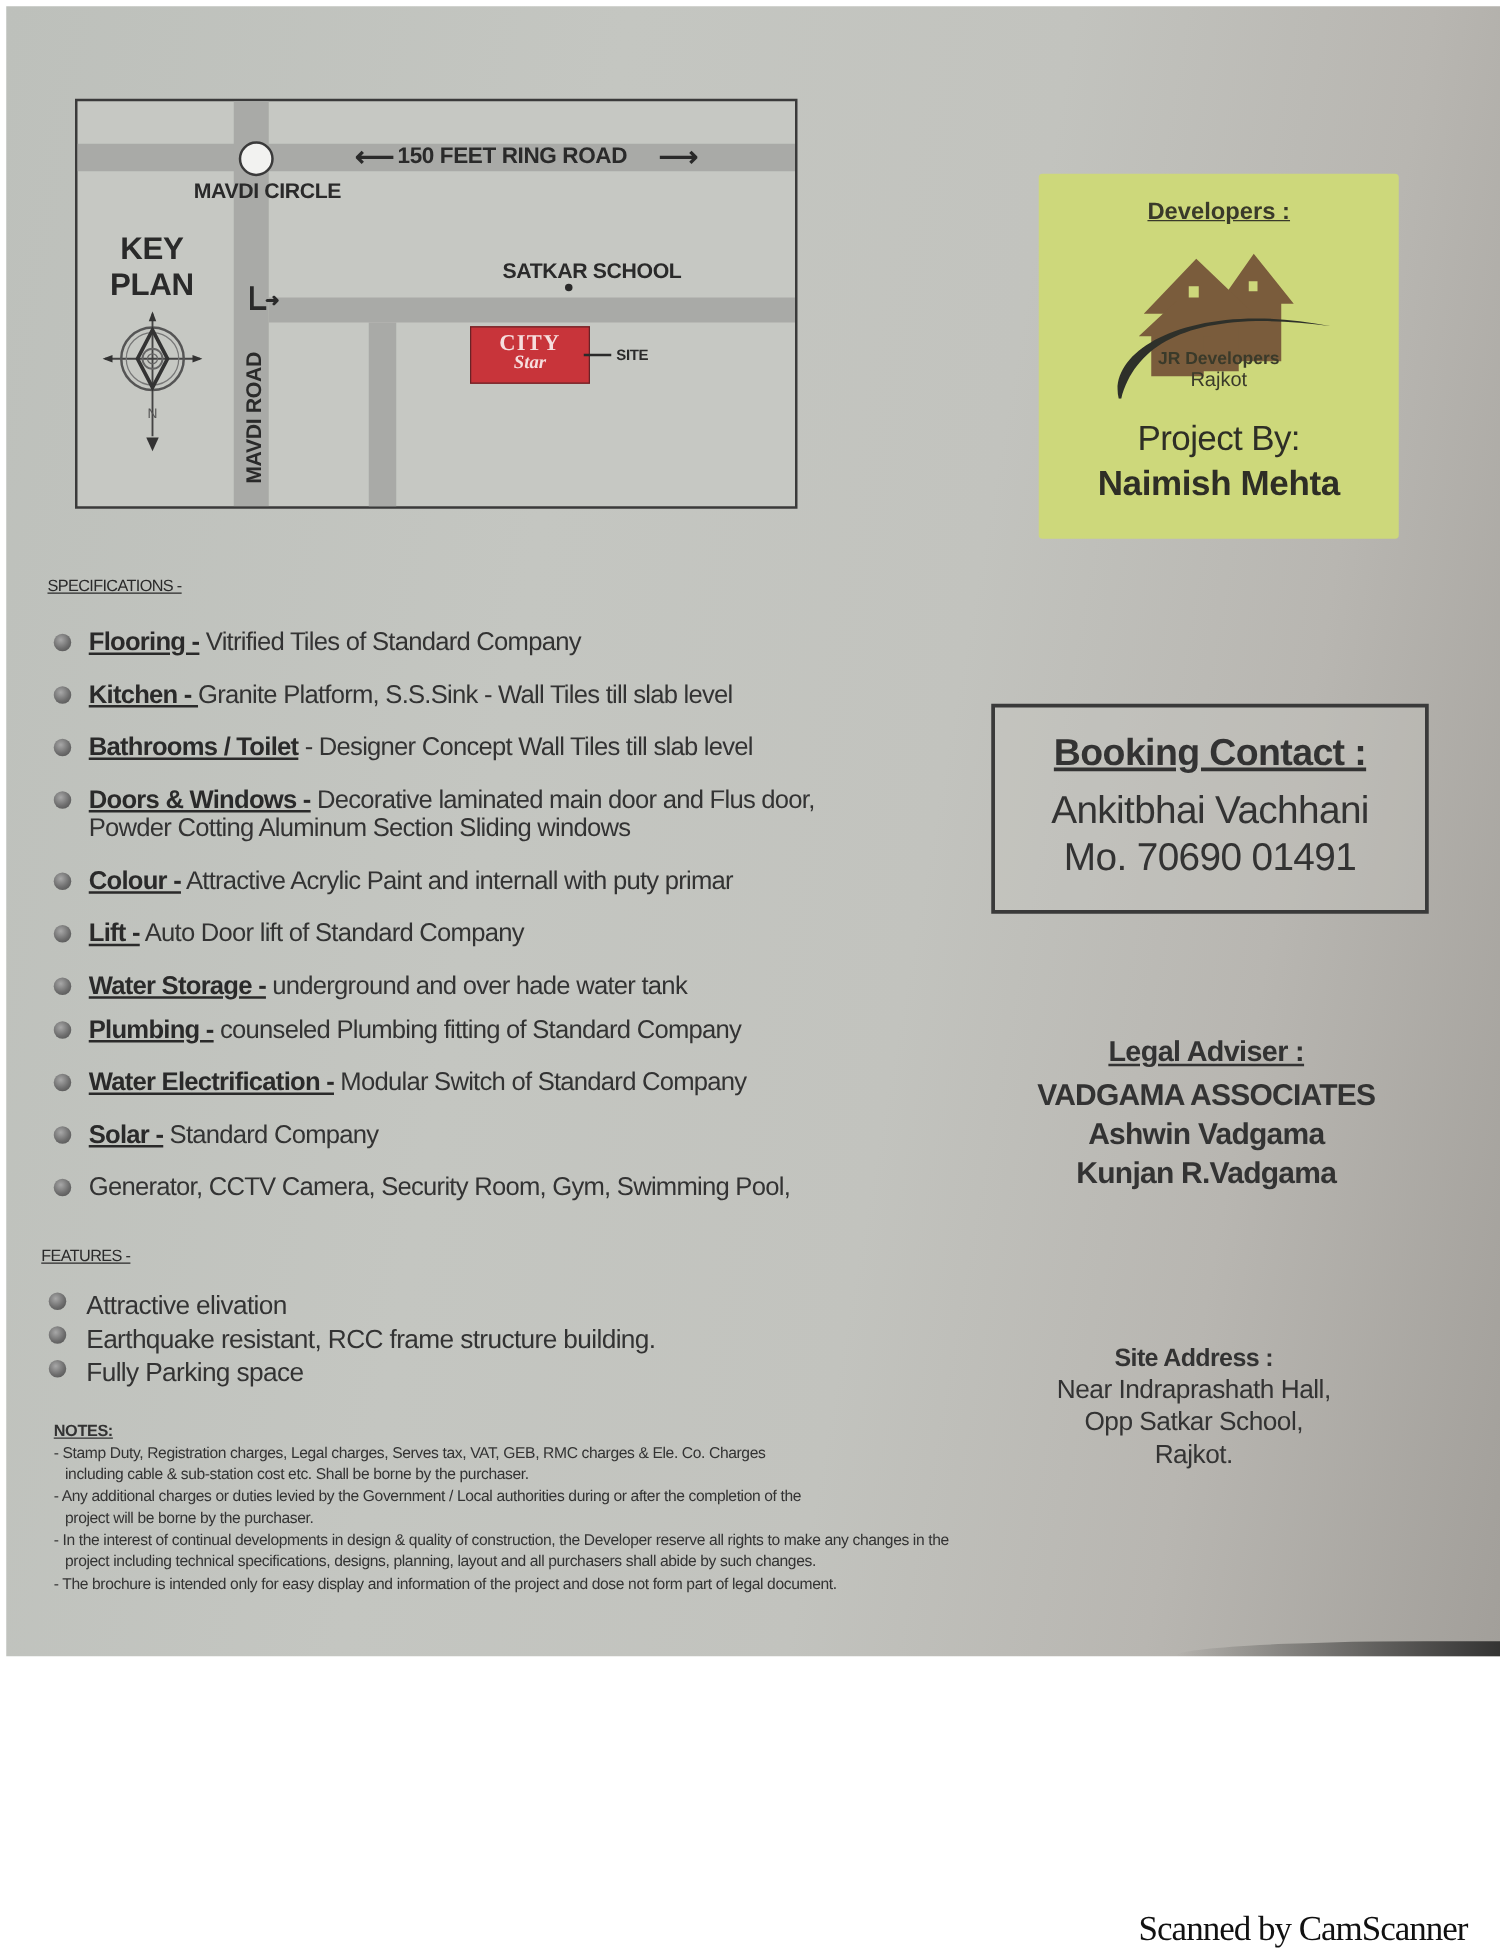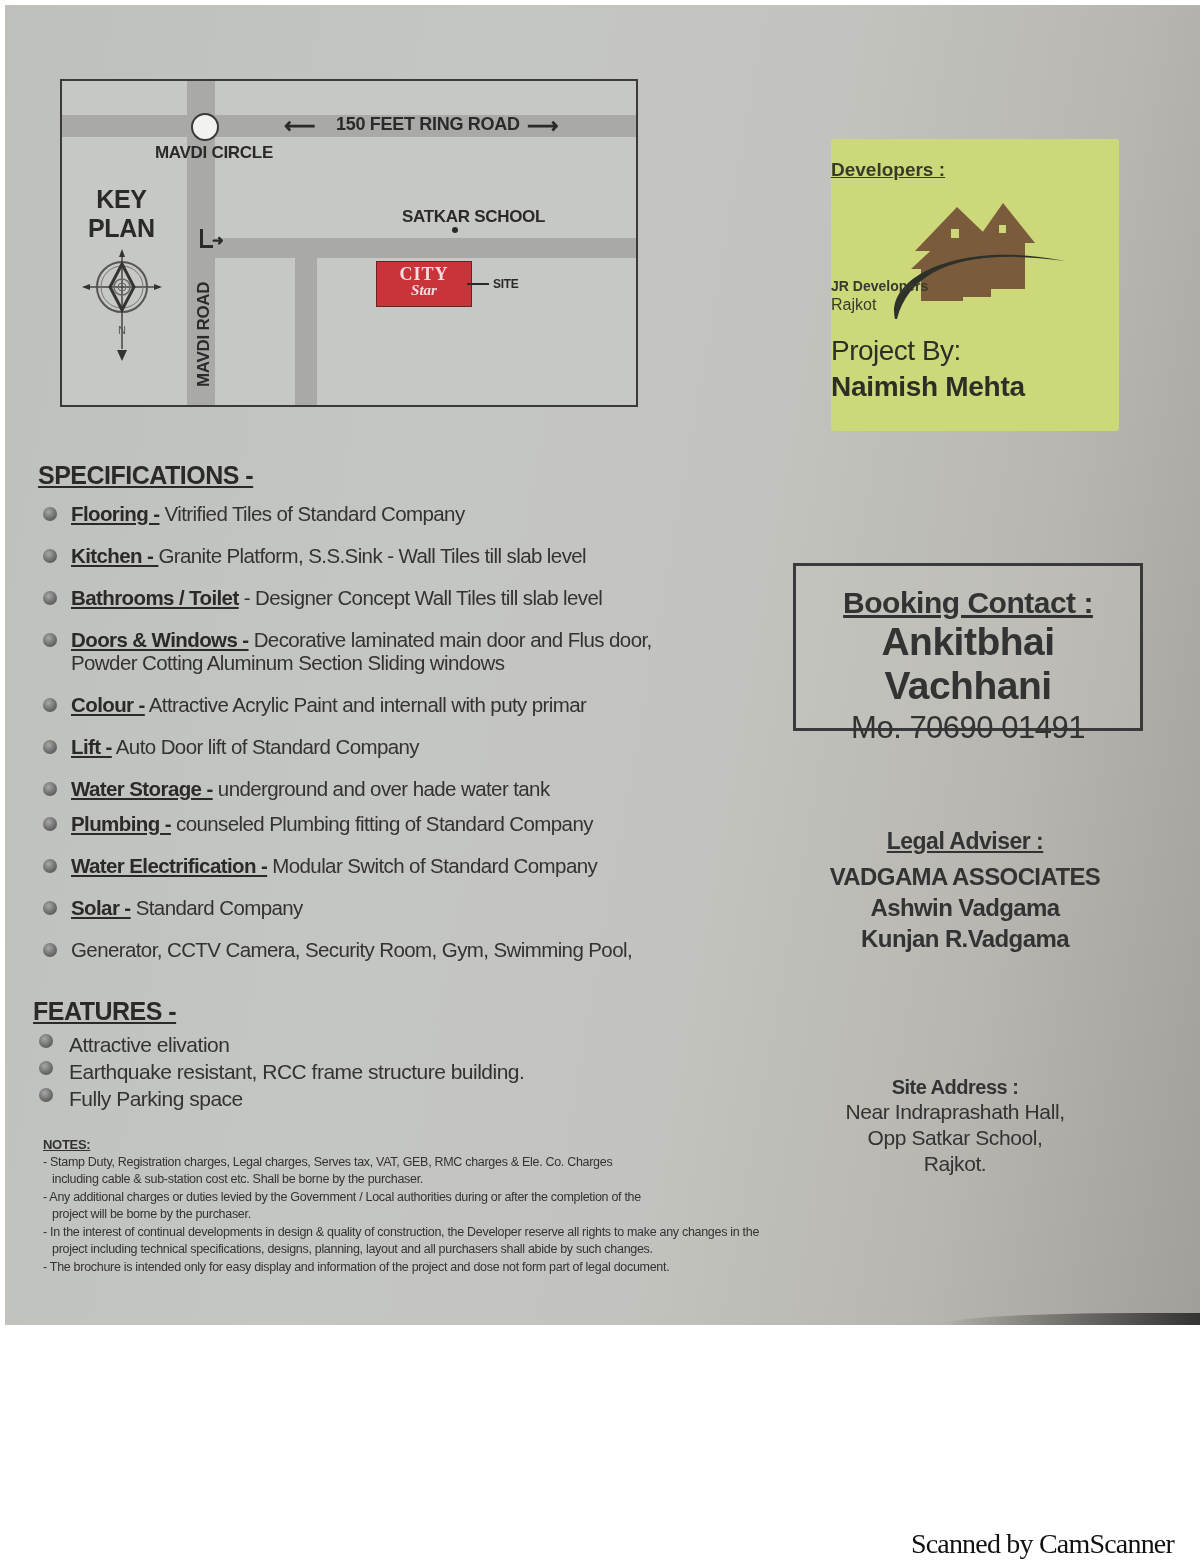--- a/index.html
+++ b/index.html
@@ -24,71 +24,71 @@
   .road { position: absolute; background: #a9aaa7; }
   .r-ring { left: 0; top: 34px; width: 100%; height: 22px; }
   .r-mavdi { left: 125px; top: 0; width: 28px; height: 100%; }
   .r-side { left: 153px; top: 157px; width: 425px; height: 20px; }
   .r-side2 { left: 233px; top: 177px; width: 22px; height: 160px; }
   .circle {
     position: absolute; left: 129px; top: 32px; width: 24px; height: 24px; border-radius: 50%;
     background: #f2f2f0; border: 2px solid #3a3a3a;
   }
   .map-label { position: absolute; font-weight: bold; font-size: 17px; letter-spacing: -0.3px; color: #2a2a2a; white-space: nowrap; }
-  .ring-label { left: 274px; top: 33px; font-size: 18px; }
+  .ring-label { left: 256px; top: 33px; font-size: 18px; }
   .arrow { position: absolute; color: #2a2a2a; font-size: 22px; line-height: 1; font-weight: bold; }
   .mavdi-circle { left: 93px; top: 62px; }
   .key-plan { left: 26px; top: 104px; font-size: 25px; line-height: 29px; text-align: center; }
   .satkar { left: 340px; top: 126px; }
   .school-dot { position: absolute; left: 390px; top: 146px; width: 6px; height: 6px; border-radius: 50%; background: #2a2a2a; }
   .mavdi-road { left: 115px; top: 230px; transform: rotate(-90deg); transform-origin: left top; top: 306px; left: 132px; }
   .turn { position: absolute; left: 138px; top: 148px; width: 10px; height: 16px; border-left: 3px solid #2a2a2a; border-bottom: 3px solid #2a2a2a; }
   .turn-arrow { position: absolute; left: 150px; top: 152px; font-size: 14px; }
   .site-box {
     position: absolute; left: 314px; top: 180px; width: 96px; height: 46px; background: #c8343a;
     border: 1px solid #6a2226; box-sizing: border-box; text-align: center; color: #f6dede;
   }
   .site-city { font-family: "Liberation Serif", serif; font-weight: bold; font-size: 18px; letter-spacing: 1px; line-height: 18px; margin-top: 3px; }
   .site-star { font-family: "Liberation Serif", serif; font-style: italic; font-weight: bold; font-size: 15px; line-height: 15px; }
   .site-line { position: absolute; left: 405px; top: 202px; width: 22px; height: 2px; background: #2a2a2a; }
   .site-label { left: 431px; top: 196px; font-size: 12px; }
   .compass { position: absolute; left: 20px; top: 168px; width: 80px; height: 120px; }
   
   .dev-box {
     position: absolute; left: 826px; top: 134px; width: 288px; height: 292px; background: #cdd87b;
-    border-radius: 3px; text-align: left;
+    border-radius: 3px; text-align: center;
   }
   .dev-title { position: absolute; left: 0; right: 0; top: 20px; font-weight: bold; font-size: 19px; text-decoration: underline; color: #3a3a2a; }
   .dev-logo { position: absolute; left: 44px; top: 50px; width: 200px; height: 130px; }
   .dev-name { position: absolute; left: 0; right: 0; top: 139px; font-weight: bold; font-size: 14px; color: #3a3a2a; }
   .dev-city { position: absolute; left: 0; right: 0; top: 157px; font-weight: normal; font-size: 16px; color: #3a3a2a; }
   .proj-by { position: absolute; left: 0; right: 0; top: 196px; font-size: 28px; color: #2e2e26; letter-spacing: -0.5px; }
   .proj-name { position: absolute; left: 0; right: 0; top: 232px; font-size: 28px; font-weight: bold; color: #2e2e26; letter-spacing: -0.3px; }
   
-  .sec-title { position: absolute; font-weight: bold; font-size: 25px; text-decoration: underline; letter-spacing: -0.5px; color: #2a2a2a; }
+  .sec-title { position: absolute; font-weight: normal; font-size: 13px; text-decoration: underline; letter-spacing: -0.5px; color: #2a2a2a; }
   .spec-list { position: absolute; left: 36px; top: 497px; width: 640px; }
   .spec-item { position: relative; padding-left: 30px; font-size: 20.5px; line-height: 23px; letter-spacing: -0.6px; color: #333; }
   .bullet {
     position: absolute; left: 2px; top: 5px; width: 14px; height: 14px; border-radius: 50%;
     background: radial-gradient(circle at 40% 35%, #a8a8a8 0%, #6e6e6e 55%, #4a4a4a 100%);
   }
   .spec-key { font-weight: bold; text-decoration: underline; color: #2a2a2a; }
   .feat-list { position: absolute; left: 32px; top: 1026px; }
   .feat-item { position: relative; padding-left: 32px; font-size: 21px; line-height: 27px; letter-spacing: -0.5px; color: #333; }
   .feat-item .bullet { top: 3px; }
   .notes { position: absolute; left: 38px; top: 1131px; width: 720px; font-size: 12.5px; line-height: 17.5px; letter-spacing: -0.3px; color: #333; }
   .notes-title { font-weight: bold; text-decoration: underline; font-size: 13px; }
   .note-item { padding-left: 9px; text-indent: -9px; }
   
   .booking {
     position: absolute; left: 788px; top: 558px; width: 350px; height: 168px; border: 3px solid #3a3a3a;
     box-sizing: border-box; text-align: center; background: rgba(200,200,196,0.35);
   }
   .booking-title { margin-top: 20px; font-weight: bold; font-size: 30px; text-decoration: underline; letter-spacing: -0.5px; color: #333; }
-  .booking-name { font-weight: bold; font-size: 39px; letter-spacing: -0.5px; color: #333; }
+  .booking-name { margin-top: 10px; font-weight: normal; font-size: 31px; letter-spacing: -0.5px; color: #333; }
   .booking-phone { margin-top: 2px; font-size: 31px; color: #333; letter-spacing: -0.5px; }
   .legal { position: absolute; left: 800px; top: 823px; width: 320px; text-align: center; color: #333; }
   .legal-title { font-weight: bold; font-size: 23px; text-decoration: underline; letter-spacing: -0.5px; }
   .legal-line { font-weight: bold; font-size: 24px; line-height: 31px; letter-spacing: -0.6px; }
   .address { position: absolute; left: 800px; top: 1071px; width: 300px; text-align: center; color: #333; }
   .address-title { font-weight: bold; font-size: 20px; letter-spacing: -0.5px; }
   .address-line { font-size: 21px; line-height: 26px; letter-spacing: -0.4px; }
   .watermark { position: absolute; right: 30px; top: 1528px; font-family: "Liberation Serif", serif; font-size: 28px; color: #111; letter-spacing: -0.8px; }
 </style>
 </head>

